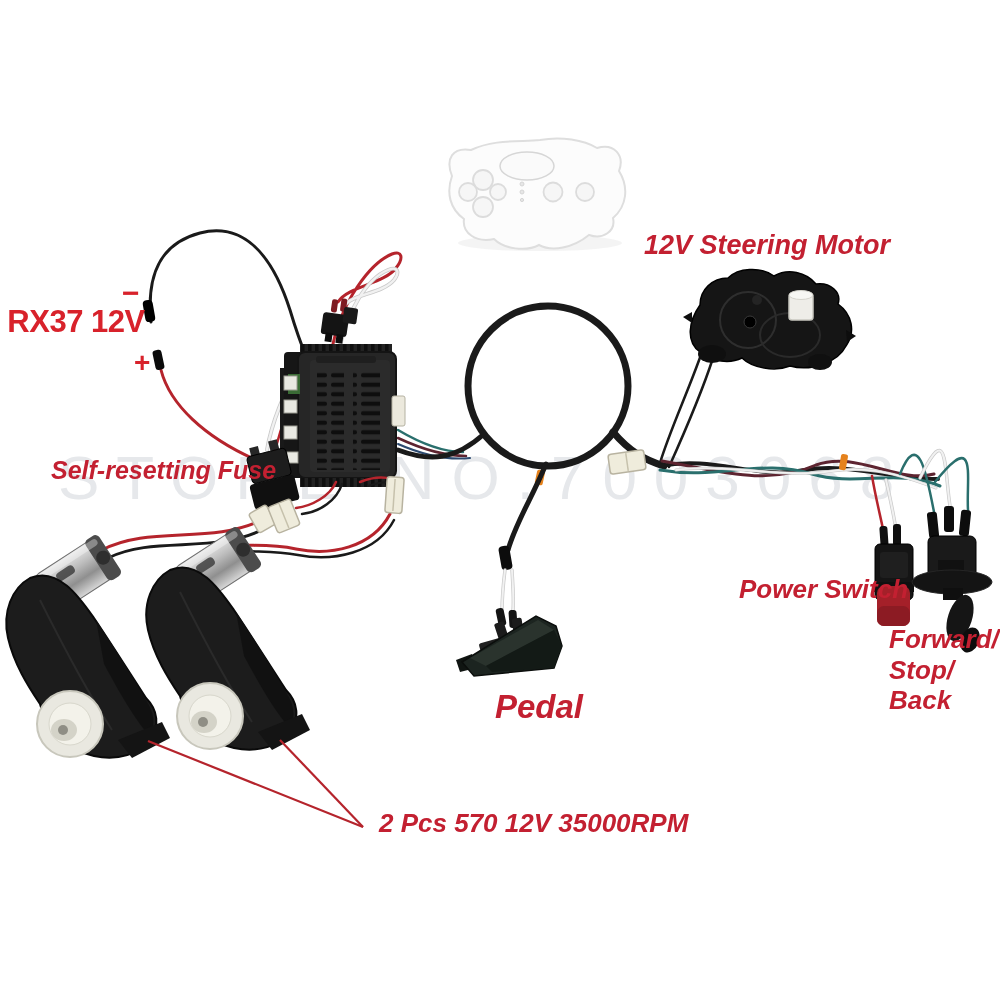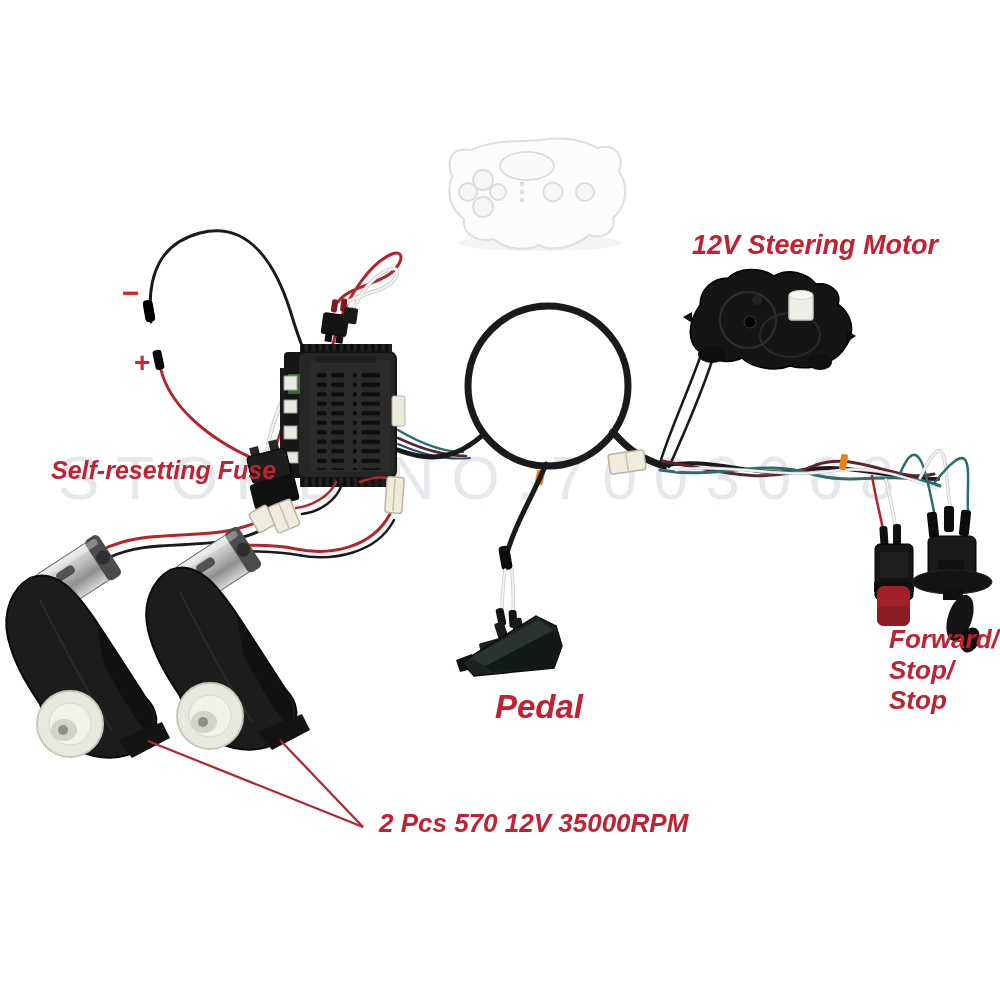--- a/index.html
+++ b/index.html
@@ -11,21 +11,21 @@
   svg.art{position:absolute;left:0;top:0;z-index:1;}
   .lbl{position:absolute;z-index:2;color:var(--label-red,#c32031);font-weight:700;font-style:italic;
        white-space:nowrap;line-height:1.1;}
   .battery-lbl{left:6px;top:303px;width:140px;text-align:center;font-style:normal;
                color:var(--battery-red,#d8222b);font-size:31px;line-height:1.25;letter-spacing:-0.5px;}
   .sign{position:absolute;z-index:2;color:var(--battery-red,#d8222b);font-weight:700;font-style:normal;}
   .minus{left:122px;top:276px;font-size:30px;}
   .plus{left:134px;top:347px;font-size:28px;}
   .fuse-lbl{left:51px;top:457px;font-size:25px;text-align:center;}
   .charging-lbl{left:371px;top:272px;font-size:25px;line-height:1.35;}
-  .steering-lbl{left:644px;top:231px;font-size:27px;margin-left:48px;}
+  .steering-lbl{left:644px;top:231px;font-size:27px;}
   .power-lbl{left:739px;top:575px;font-size:26px;}
   .direction-lbl{left:889px;top:624px;font-size:26px;line-height:1.18;font-style:italic;}
   .pedal-lbl{left:495px;top:689px;font-size:33px;}
   .gearbox-lbl{left:379px;top:807px;font-size:26px;line-height:1.25;text-align:center;}
   
   .wire{fill:none;stroke-linecap:round;}
   .w-red{stroke:var(--wire-red,#b5242c);}
   .w-black{stroke:var(--wire-black,#1a1a1a);}
   .w-teal{stroke:var(--wire-teal,#2a6f6d);}
   .w-maroon{stroke:#5d2430;}
@@ -271,33 +271,35 @@
       <circle cx="553" cy="192" r="9.5" fill="#f6f6f6" stroke="#dcdcdc" stroke-width="1.8"></circle>
       <circle cx="585" cy="192" r="9" fill="#f6f6f6" stroke="#dcdcdc" stroke-width="1.8"></circle>
       <circle cx="522" cy="184" r="2" fill="#e6e6e6" stroke="#d5d5d5"></circle>
       <circle cx="522" cy="192" r="2" fill="#e6e6e6" stroke="#d5d5d5"></circle>
       <circle cx="522" cy="200" r="1.6" fill="#e6e6e6" stroke="#d5d5d5"></circle>
     </g>
   </svg>
 
   <div class="sign minus">−</div>
   <div class="lbl battery-lbl">
+    <div>RX37 12V</div>
   </div>
   <div class="sign plus">+</div>
 
 
   <div class="lbl steering-lbl">12V Steering Motor</div>
 
   <div class="lbl fuse-lbl">Self-resetting Fuse</div>
 
+  <div class="lbl power-lbl">Power Switch</div>
 
   <div class="lbl direction-lbl">
     <div>Forward/</div>
     <div>Stop/</div>
-    <div>Stop</div>
+    <div>Back</div>
   </div>
 
   <div class="lbl pedal-lbl">Pedal</div>
 
   <div class="lbl gearbox-lbl">
     <div>2 Pcs 570 12V 35000RPM</div>
   </div>
 
 </div>
 

